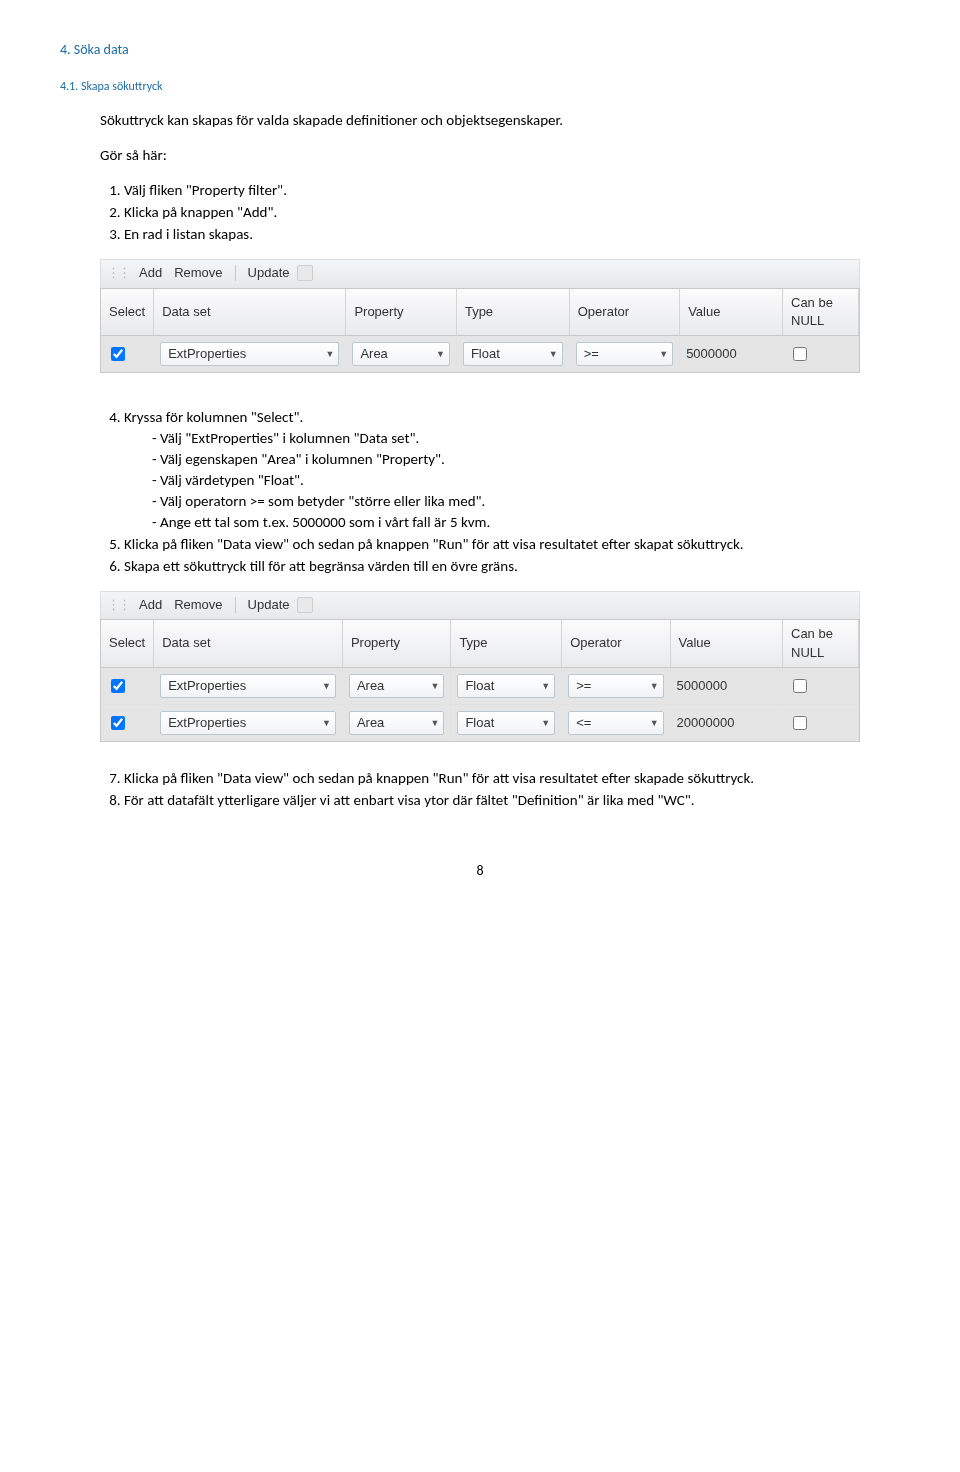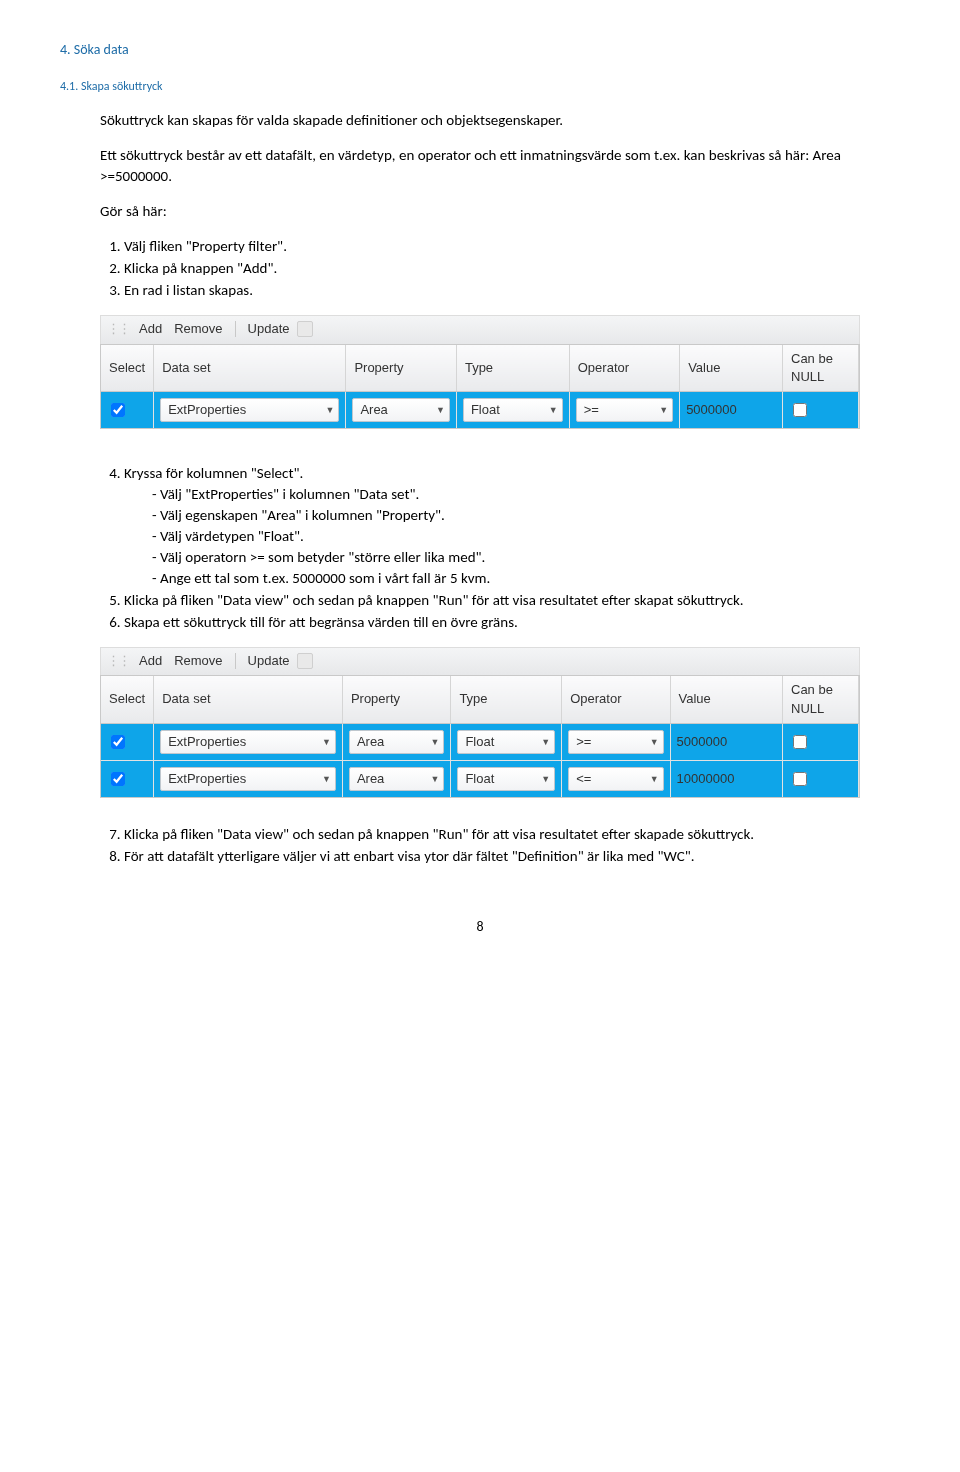--- a/index.html
+++ b/index.html
@@ -71,21 +71,21 @@
     border-right: 1px solid #d5d5d5;
     border-bottom: 1px solid #c9c9c9;
     padding: 5px 8px;
     font-weight: normal;
     color: #333;
   }
   table.grid td {
     border-right: 1px solid #e2e2e2;
     border-top: 1px solid #e2e2e2;
     padding: 6px 6px;
-    background: #0ea5e9;
+    background: #e5e5e5;
     vertical-align: middle;
   }
   .cb {
     width: 14px; height: 14px;
     display: inline-block;
     vertical-align: middle;
   }
   .dd {
     display: flex;
     align-items: center;
@@ -109,21 +109,20 @@
   }
 </style>
 </head>
 <body>
 
 <div class="h1">4. Söka data</div>
 <div class="h2">4.1. Skapa sökuttryck</div>
 
 <div class="indent">
   <p>Sökuttryck kan skapas för valda skapade definitioner och objektsegenskaper.</p>
-  <p>Ett sökuttryck består av ett datafält, en värdetyp, en operator och ett inmatningsvärde som t.ex. kan beskrivas så här: Area &gt;=5000000.</p>
   <p>Gör så här:</p>
 
   <ol start="1">
     <li>Välj fliken "Property filter".</li>
     <li>Klicka på knappen "Add".</li>
     <li>En rad i listan skapas.</li>
   </ol>
 </div>
 
 <div class="ui-shot">
@@ -273,21 +272,21 @@
                 <span>Float</span>
                 <span class="caret">▼</span>
               </div>
             </td>
           <td>
               <div class="dd">
                 <span>&lt;=</span>
                 <span class="caret">▼</span>
               </div>
             </td>
-          <td>10000000</td>
+          <td>20000000</td>
           <td><input type="checkbox" class="cb" style=""></td>
         </tr>
       </tbody>
     </table>
   </div>
 </div>
 
 <div class="spacer-md"></div>
 
 <div class="indent">

